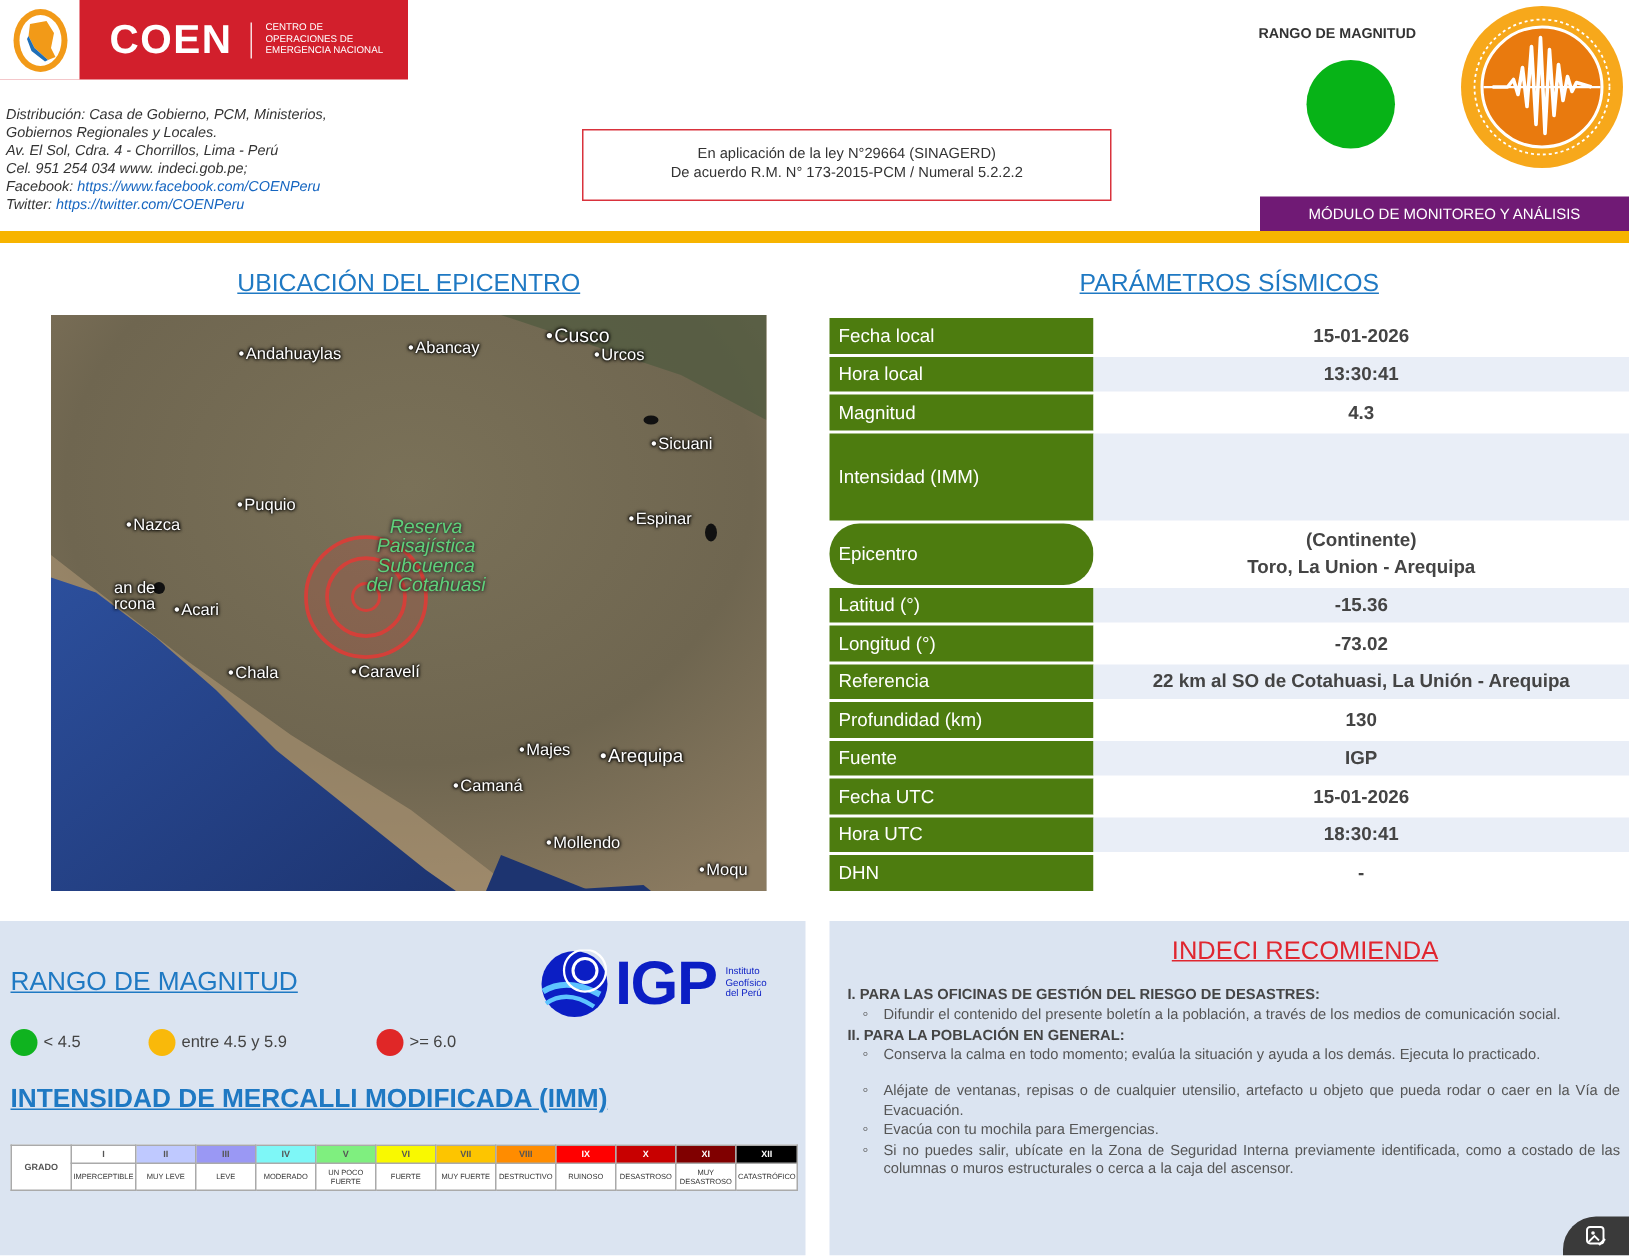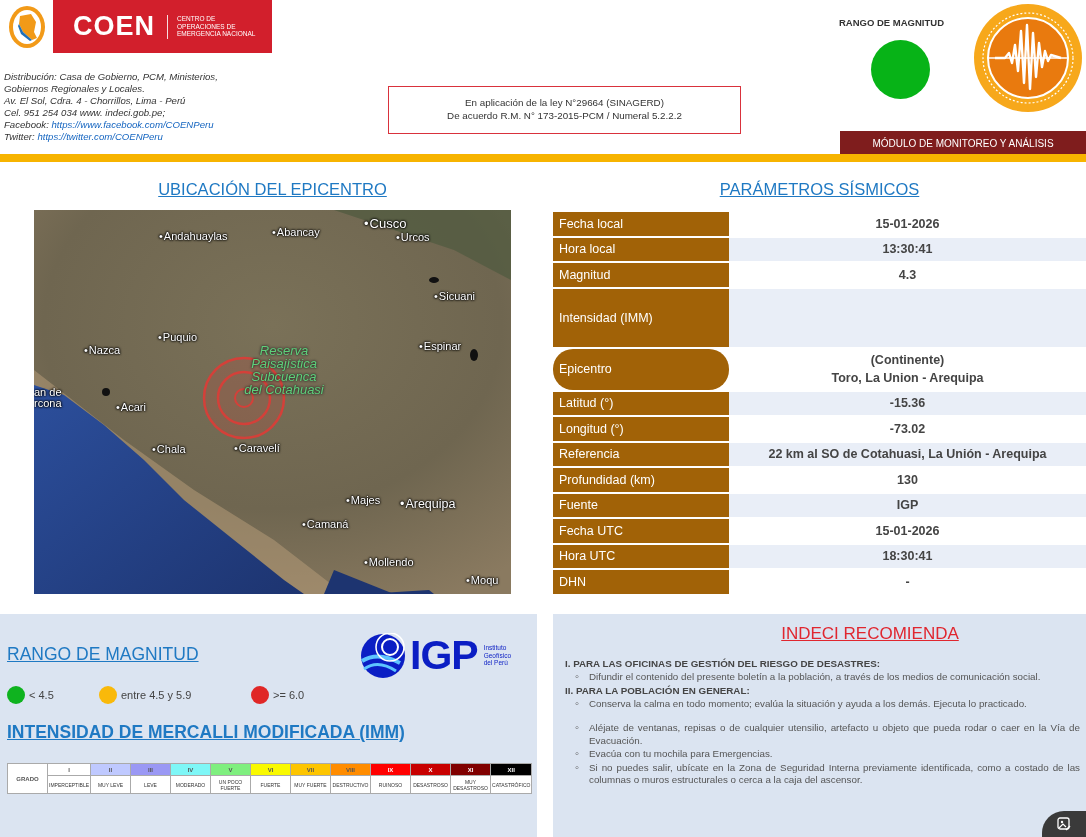--- a/index.html
+++ b/index.html
@@ -12,37 +12,37 @@
   .coen-text { color: #fff; font-weight: bold; font-size: 27px; margin-left: 20px; letter-spacing: 1px; }
   .logo-sep { width: 1px; height: 24px; background: #fff; margin: 0 9px 0 12px; opacity: .85; }
   .coen-sub { color: #fff; font-size: 6.5px; line-height: 7.5px; }
   .dist { position: absolute; left: 4px; top: 71px; width: 290px; font-size: 9.6px; line-height: 12.1px; font-style: italic; color: #333; }
   .dist .link { color: #1565c0; }
   .main-title { position: absolute; left: 296px; top: 14px; width: 540px; text-align: center; color: #1373c0; font-weight: bold; font-size: 21px; line-height: 29px; }
   .law-box { position: absolute; left: 388px; top: 86px; width: 353px; height: 48px; border: 1px solid #d9323c; text-align: center; font-size: 9.8px; line-height: 13px; padding-top: 9px; color: #333; }
   .rango-top-label { position: absolute; left: 839px; top: 17px; font-size: 9.5px; font-weight: bold; color: #333; }
   .mag-dot { position: absolute; left: 871px; top: 40px; width: 59px; height: 59px; border-radius: 50%; background: #07b317; }
   .seismo-logo { position: absolute; left: 973px; top: 3px; width: 110px; height: 110px; }
-  .module-bar { position: absolute; left: 840px; top: 131px; width: 246px; height: 24px; background: #7f1d1d; color: #fff; font-size: 10px; text-align: center; line-height: 26px; }
+  .module-bar { position: absolute; left: 840px; top: 131px; width: 246px; height: 24px; background: #701a75; color: #fff; font-size: 10px; text-align: center; line-height: 26px; }
   .yellow-band { position: absolute; left: 0; top: 154px; width: 1086px; height: 8px; background: #f7b400; }
 
   
   .sec-title { position: absolute; color: #1f79c3; text-decoration: underline; font-size: 16.5px; text-align: center; }
 
   
   .map { position: absolute; left: 34px; top: 210px; width: 477px; height: 384px; overflow: hidden; background: #7b6e55; }
   .map svg { display: block; }
   .map-label { position: absolute; color: #fff; font-size: 11px; text-shadow: 0 0 2px #000, 0 0 2px #000, 0 0 3px #000; white-space: nowrap; }
   .map-label.green { color: #5fd07a; font-size: 13px; line-height: 13px; text-align: center; text-shadow: 0 0 2px #2a2a2a, 0 0 3px #2a2a2a; font-style: italic; }
   .dot::before { content: "•"; margin-right: 1px; }
 
   
   .params { position: absolute; left: 553px; top: 210px; width: 533px; border-collapse: separate; border-spacing: 0 2px; }
   .params td { font-size: 12.5px; height: 23.5px; padding: 0 6px; }
-  .params td.k { width: 176px; background: #a16207; color: #fff; }
+  .params td.k { width: 176px; background: #4d7c0f; color: #fff; }
   .params td.v { text-align: center; font-weight: bold; color: #444; }
   .params tr:nth-child(odd) td.v { background: #ffffff; }
   .params tr:nth-child(even) td.v { background: #e9eef7; }
 
   
   .panel { position: absolute; background: #dbe4f1; }
   .panel-left { left: 0; top: 614px; width: 537px; height: 223px; }
   .panel-right { left: 553px; top: 614px; width: 634px; height: 223px; }
   .panel .h { position: absolute; color: #1f79c3; text-decoration: underline; font-size: 17.5px; }
   .legend { position: absolute; left: 7px; top: 72px; display: flex; align-items: center; font-size: 11px; color: #444; }
@@ -157,21 +157,21 @@
     <div class="map-label dot" style="left:400px;top:80px;"><span>Sicuani</span></div>
     <div class="map-label dot" style="left:124px;top:121px;"><span>Puquio</span></div>
     <div class="map-label dot" style="left:50px;top:134px;"><span>Nazca</span></div>
     <div class="map-label dot" style="left:385px;top:130px;"><span>Espinar</span></div>
     <div class="map-label green" style="left:190px;top:134px;width:120px;">
       <div>Reserva</div>
       <div>Paisajística</div>
       <div>Subcuenca</div>
       <div>del Cotahuasi</div>
     </div>
-    <div class="map-label" style="left:0px;top:177px;line-height:11px;">
+    <div class="map-label" style="left:0px;top:177px;line-height:11px;padding-left:42px;">
       <div>an de</div>
       <div>rcona</div>
     </div>
     <div class="map-label dot" style="left:82px;top:191px;"><span>Acari</span></div>
     <div class="map-label dot" style="left:118px;top:233px;"><span>Chala</span></div>
     <div class="map-label dot" style="left:200px;top:232px;"><span>Caravelí</span></div>
     <div class="map-label dot" style="left:312px;top:284px;"><span>Majes</span></div>
     <div class="map-label dot" style="left:366px;top:287px;font-size:12.5px;"><span>Arequipa</span></div>
     <div class="map-label dot" style="left:268px;top:308px;"><span>Camaná</span></div>
     <div class="map-label dot" style="left:330px;top:346px;"><span>Mollendo</span></div>

